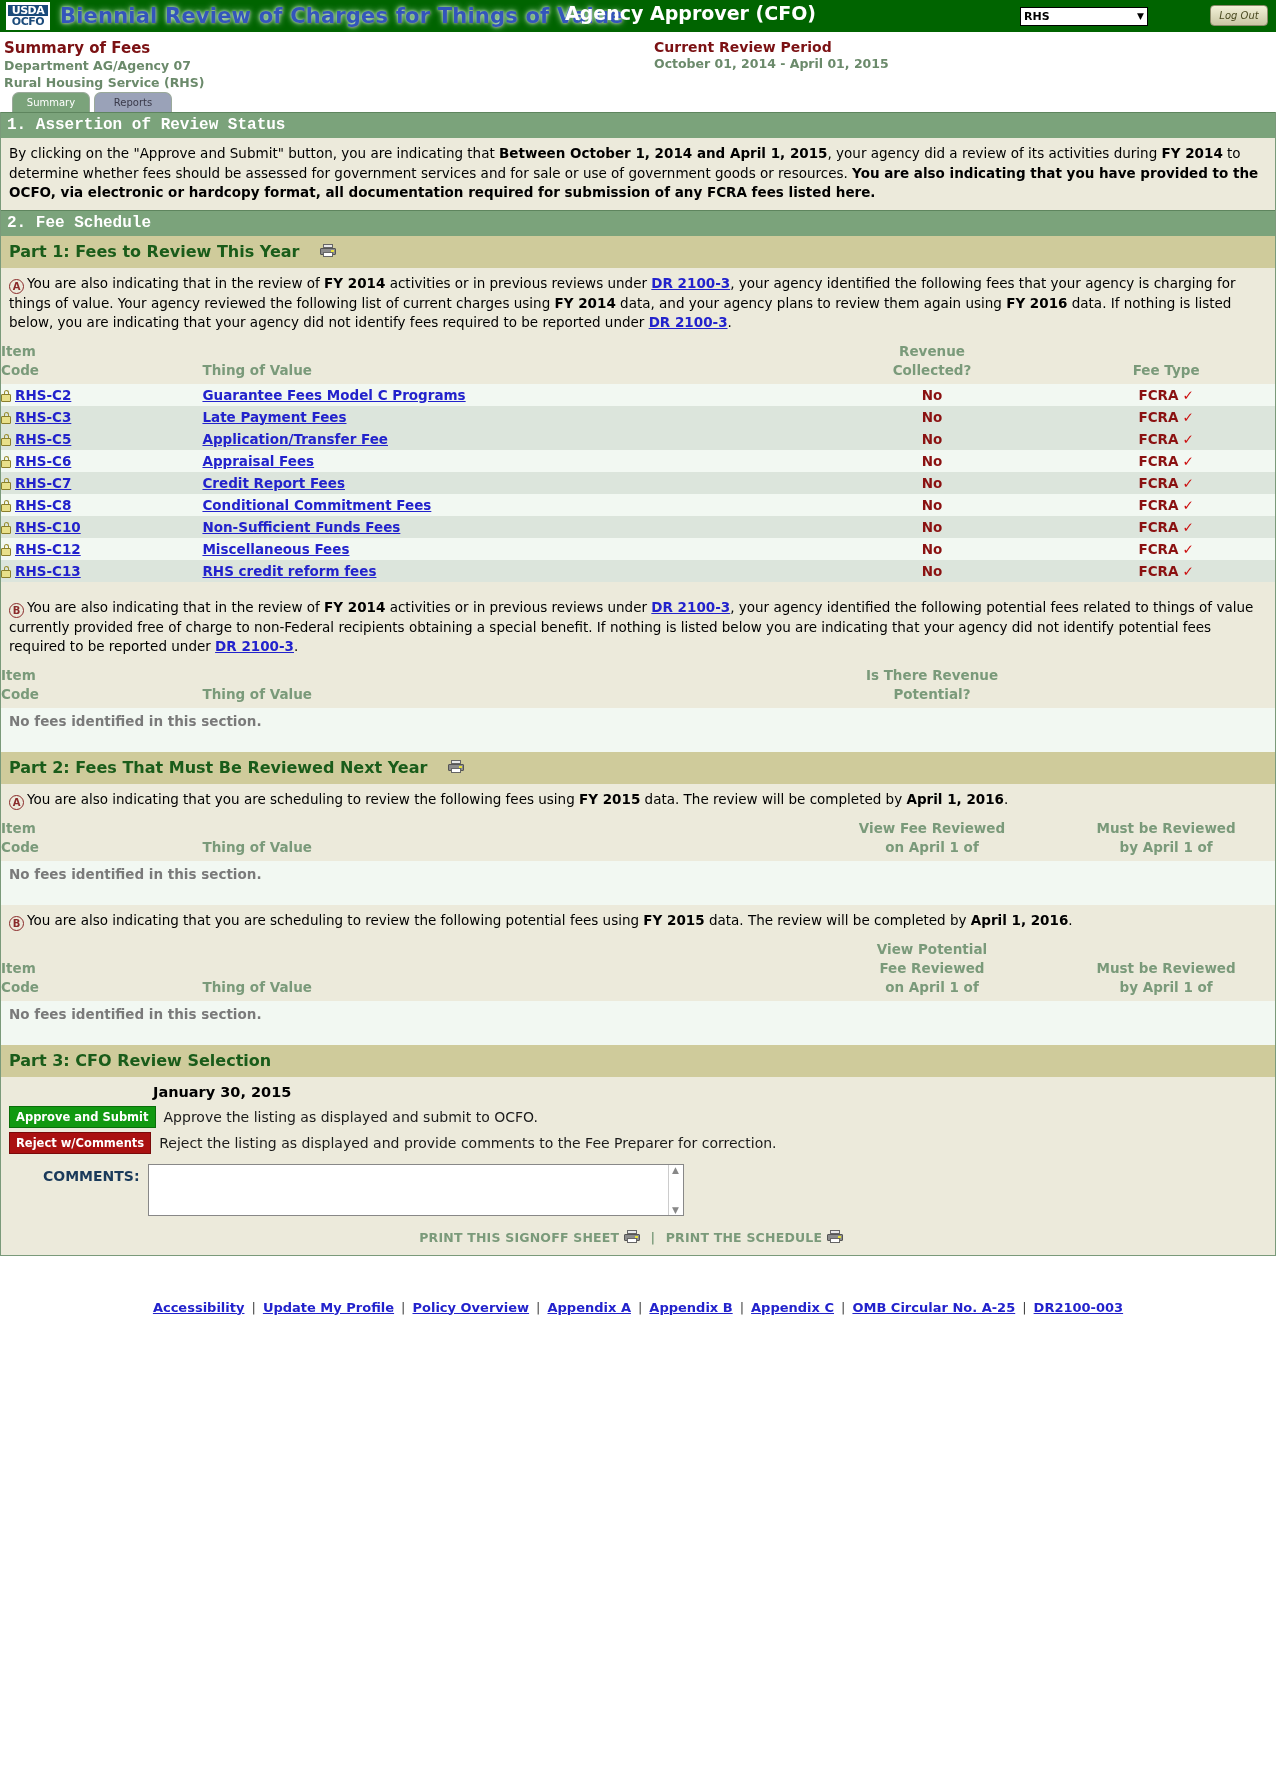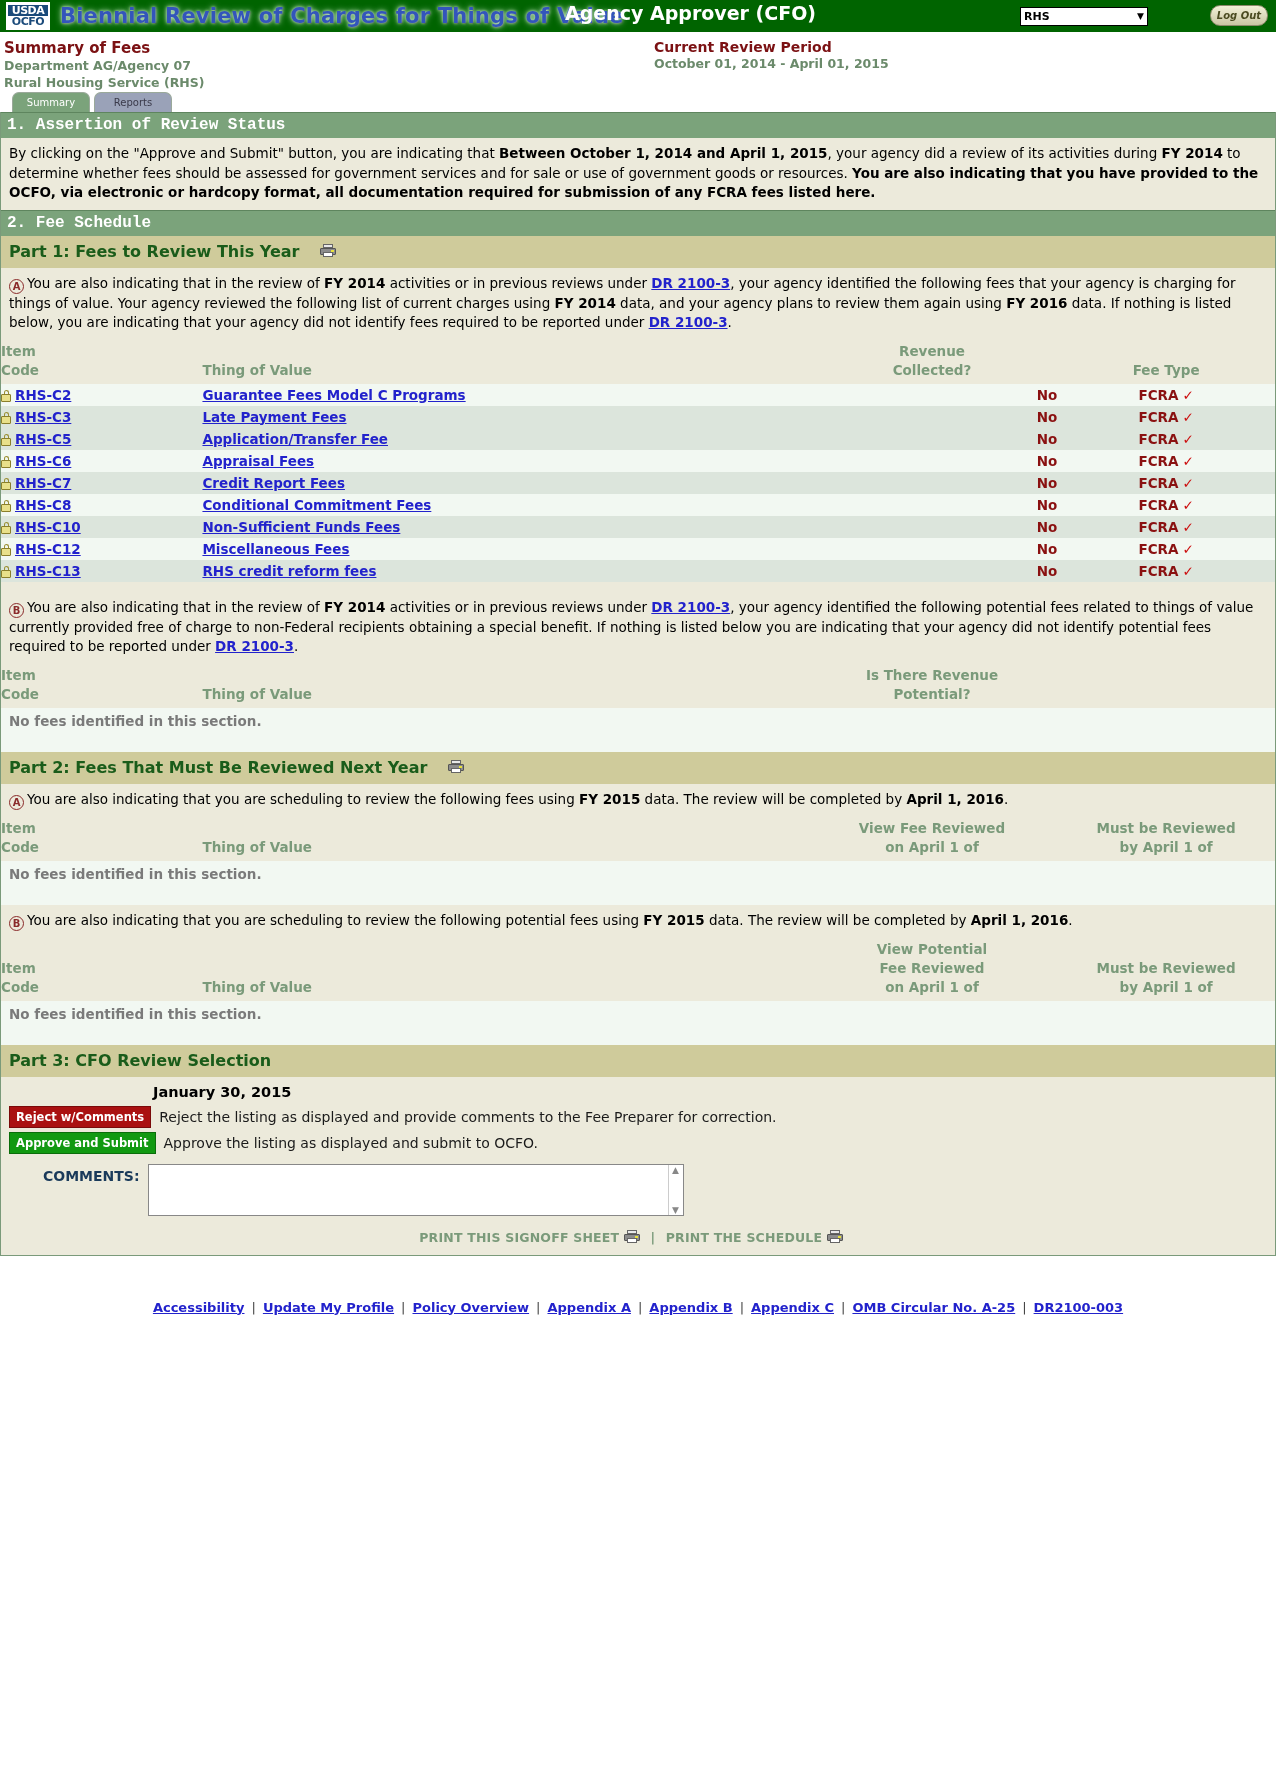--- a/index.html
+++ b/index.html
@@ -63,25 +63,25 @@
     line-height: 17px;
     color: #000;
     display: flex; align-items: center;
     justify-content: space-between;
     margin-left: 20px;
   }
   .agency-select .arrow { font-size: 9px; padding-right: 3px; }
   .logout-btn {
     position: absolute; right: 8px; top: 5px;
     width: 58px; height: 21px;
-    border-radius: 10px;
+    border-radius: 4px;
     background: linear-gradient(#f3f1d8, #c9c6a4);
     border: 1px solid #8d8a6b;
     display: flex; align-items: center; justify-content: center;
-    font-size: 10px; font-weight: bold; font-style: italic;
+    font-size: 10px; font-weight: normal; font-style: italic;
     color: #4a4a20;
   }
 
   
   .summary-head {
     position: relative;
     padding: 7px 0 0 4px;
     height: 58px;
   }
   .sh-title {
@@ -172,21 +172,21 @@
   }
   table.fee th .hl { display:block; line-height: 19px; }
   table.fee td {
     font-size: 13.5px; padding: 3px 0;
     vertical-align: middle;
   }
   tr.r-odd  td { background: #f2f8f2; }
   tr.r-even td { background: #dce5dc; }
   td.c-code { width: 185px; padding-left: 22px; }
   td.c-name { width: 555px; }
-  td.c-rev  { width: 230px; text-align: right; color: #8a1111; font-weight: bold; }
+  td.c-rev  { width: 230px; text-align: center; color: #8a1111; font-weight: bold; }
   td.c-type { width: 200px; text-align: center; color: #8a1111; font-weight: bold; }
   th.h-code { width: 185px; text-align: left; padding-left: 22px; }
   th.h-name { width: 555px; text-align: left; padding-left: 0; }
   th.h-rev  { width: 230px; text-align: center; }
   th.h-type { width: 200px; text-align: center; }
   .cell-link { color: #2222cc; font-weight: bold; text-decoration: underline; font-size: 13.5px;}
   .chk { color: #cc1111; font-weight: bold; margin-left: 4px;}
   .nofees {
     font-size: 13.5px; font-weight: bold; color: #7a7a7a;
     padding: 5px 0 5px 8px;
@@ -472,27 +472,27 @@
 </div>
 
 <div class="part-bar">
   <span>Part 3: CFO Review Selection</span>
 </div>
 
 <div class="p3">
   <div class="p3-date">January 30, 2015</div>
 
   <div class="p3-row">
+    <span class="btn-approve">Approve and Submit</span>
+    <span class="p3-desc">Approve the listing as displayed and submit to OCFO.</span>
+  </div>
+
+  <div class="p3-row">
     <span class="btn-reject">Reject w/Comments</span>
     <span class="p3-desc">Reject the listing as displayed and provide comments to the Fee Preparer for correction.</span>
-  </div>
-
-  <div class="p3-row">
-    <span class="btn-approve">Approve and Submit</span>
-    <span class="p3-desc">Approve the listing as displayed and submit to OCFO.</span>
   </div>
 
   <div class="comments-row">
     <span class="comments-label">COMMENTS:</span>
     <div class="comments-box">
       <div class="sb">
         <span>▲</span>
         <span>▼</span>
       </div>
     </div>

